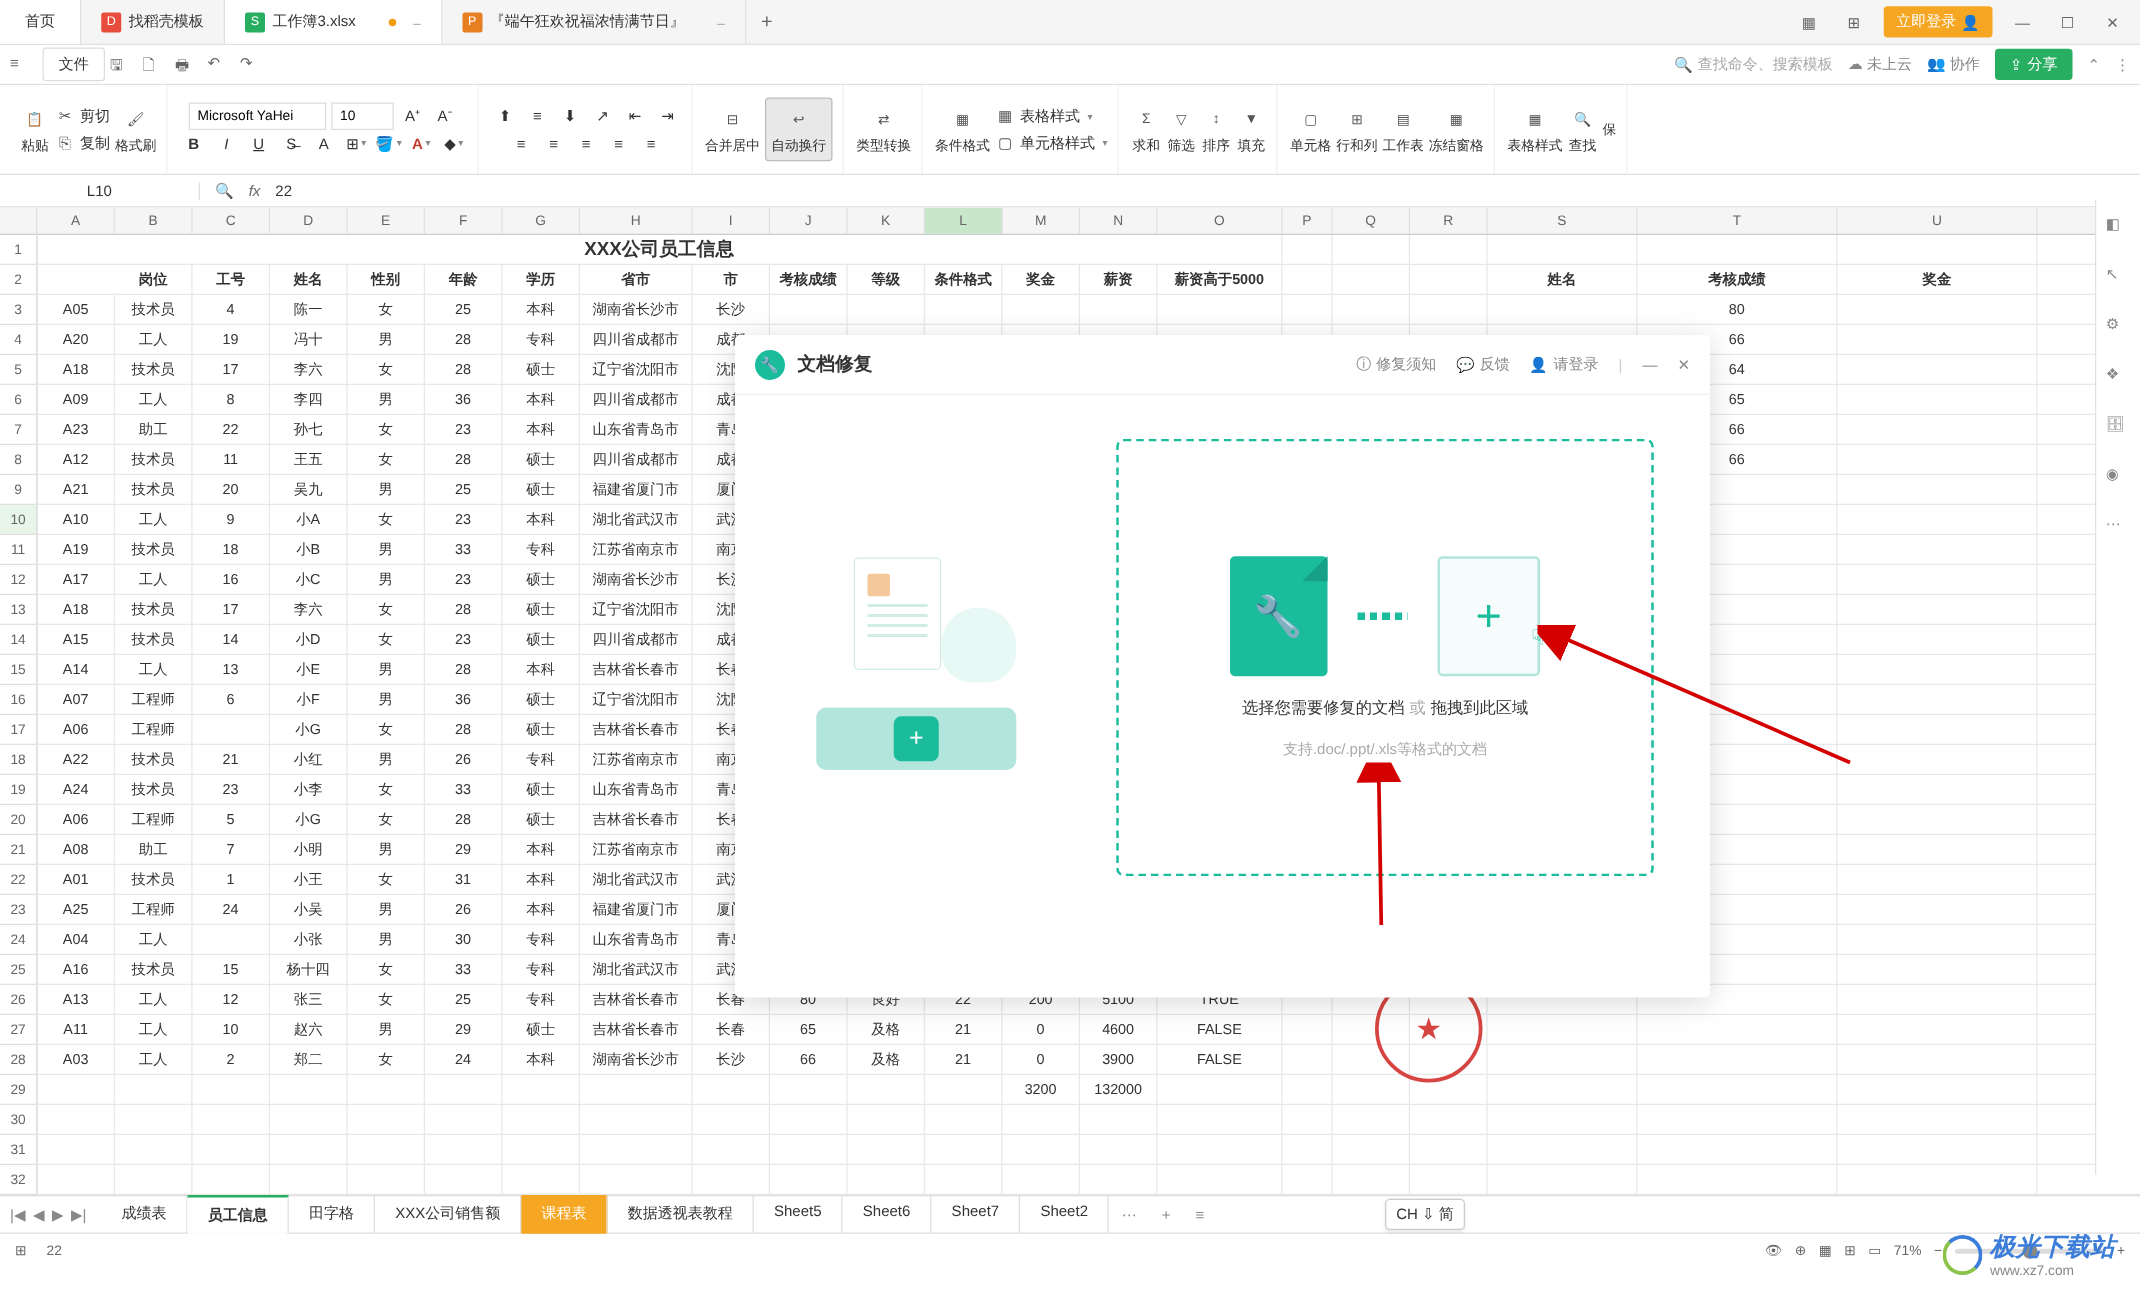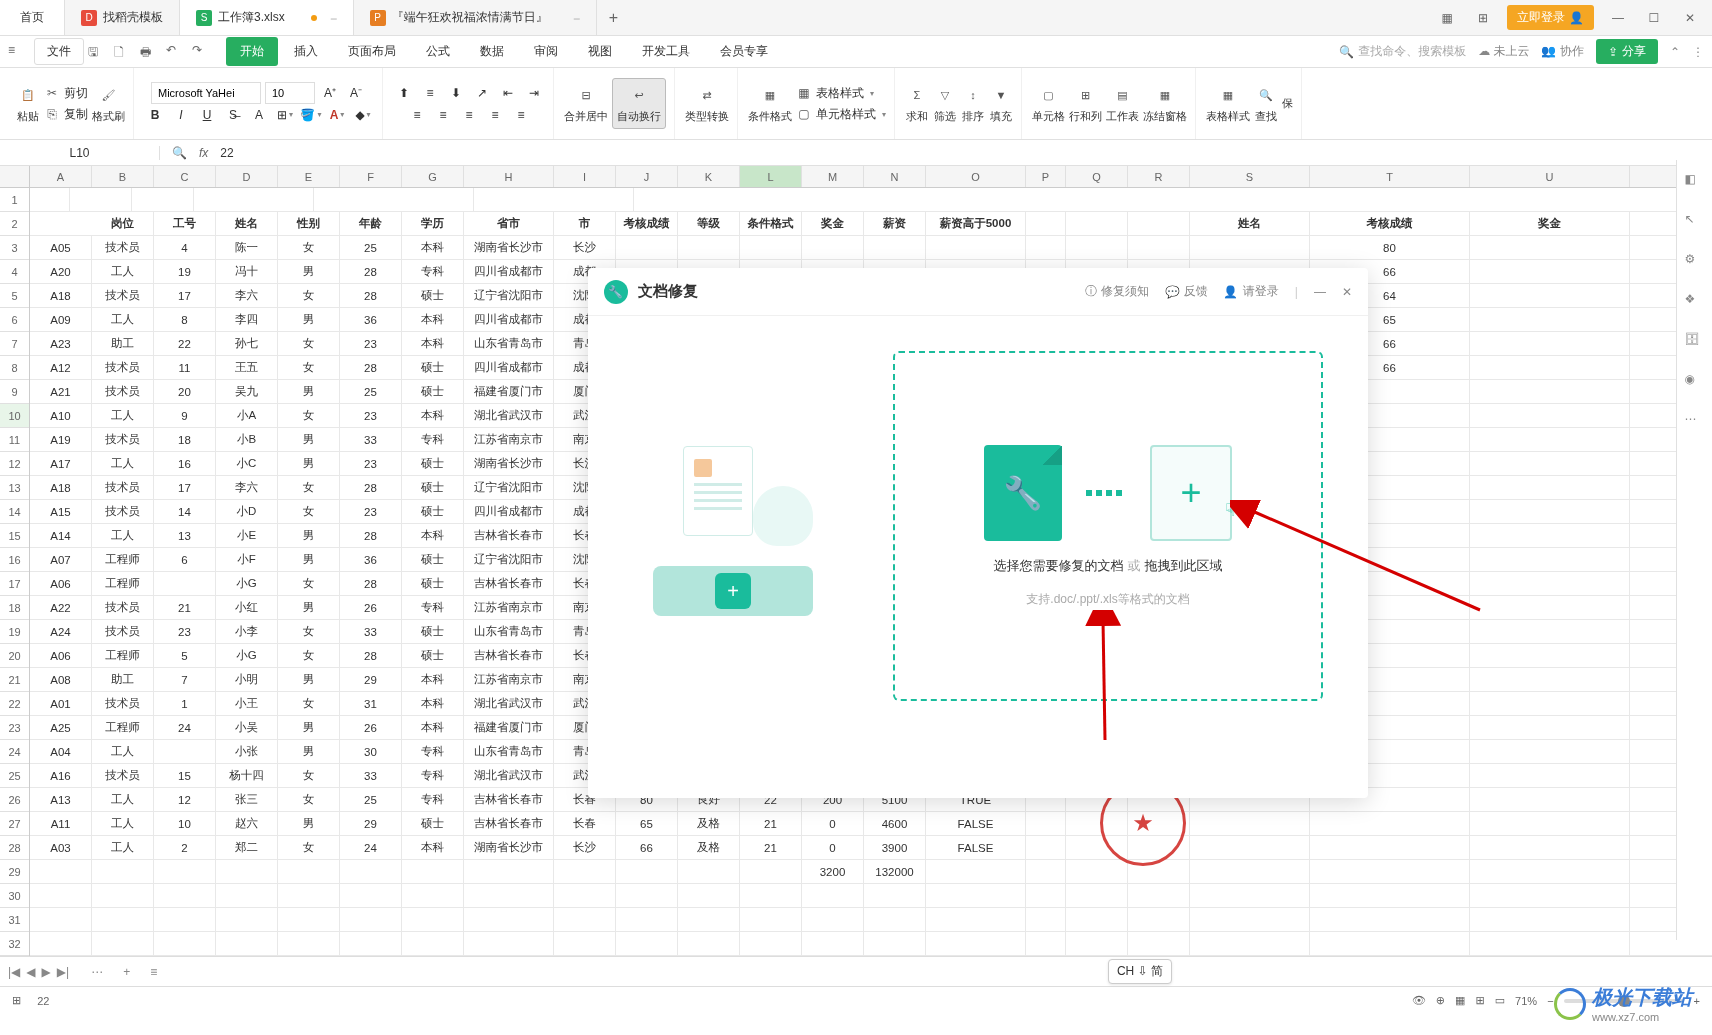--- a/index.html
+++ b/index.html
@@ -170,31 +170,20 @@
 
 <div class="menu-bar">
   <span class="qat-icon">≡</span>
   <span class="file-btn">文件</span>
   <div class="qat">
     <span class="qat-icon">🖫</span>
     <span class="qat-icon">🗋</span>
     <span class="qat-icon">🖶</span>
     <span class="qat-icon">↶</span>
     <span class="qat-icon">↷</span>
-  </div>
-  <div class="menu-tabs">
-    <div class="menu-tab active">开始</div>
-    <div class="menu-tab">插入</div>
-    <div class="menu-tab">页面布局</div>
-    <div class="menu-tab">公式</div>
-    <div class="menu-tab">数据</div>
-    <div class="menu-tab">审阅</div>
-    <div class="menu-tab">视图</div>
-    <div class="menu-tab">开发工具</div>
-    <div class="menu-tab">会员专享</div>
   </div>
   <div class="menu-right">
     <div class="search-box">
       <span>🔍</span>
       <span>查找命令、搜索模板</span>
     </div>
     <span style="color:#888">☁ <span>未上云</span></span>
     <span style="color:#888">👥 <span>协作</span></span>
     <span class="share-btn">⇪ <span>分享</span></span>
     <span style="color:#888">⌃</span>
@@ -416,20 +405,21 @@
         <div class="col-head cO" style="width: 100px;">O</div>
         <div class="col-head cP" style="width: 40px;">P</div>
         <div class="col-head cQ" style="width: 62px;">Q</div>
         <div class="col-head cR" style="width: 62px;">R</div>
         <div class="col-head cS" style="width: 120px;">S</div>
         <div class="col-head cT" style="width: 160px;">T</div>
         <div class="col-head cU" style="width: 160px;">U</div>
       </div>
     <div class="data-rows" id="data-body">
         <div class="data-row title-row">
+          <div class="cell" style="width: 996px;">XXX公司员工信息</div>
           <div class="cell cP" style="width: 40px;"></div>
           <div class="cell cQ" style="width: 62px;"></div>
           <div class="cell cR" style="width: 62px;"></div>
           <div class="cell cS" style="width: 120px;"></div>
           <div class="cell cT" style="width: 160px;"></div>
           <div class="cell cU" style="width: 160px;"></div>
         </div>
         <div class="data-row header-row">
           <div class="cell cA" style="width: 62px; margin-top: 44px;">编号</div>
           <div class="cell cB" style="width: 62px;">岗位</div>
@@ -1214,20 +1204,32 @@
   <line x1="20" y1="130" x2="18" y2="10" stroke="#d40000" stroke-width="3" marker-end="url(#ah2)"></line>
 </svg>
 
 <div class="sheet-tabs">
   <div class="nav-btns">
     <span>|◀</span>
     <span>◀</span>
     <span>▶</span>
     <span>▶|</span>
   </div>
+  <div id="sheet-tabs-list" style="display:flex">
+      <div class="sheet-tab">成绩表</div>
+      <div class="sheet-tab active">员工信息</div>
+      <div class="sheet-tab">田字格</div>
+      <div class="sheet-tab">XXX公司销售额</div>
+      <div class="sheet-tab orange">课程表</div>
+      <div class="sheet-tab">数据透视表教程</div>
+      <div class="sheet-tab">Sheet5</div>
+      <div class="sheet-tab">Sheet6</div>
+      <div class="sheet-tab">Sheet7</div>
+      <div class="sheet-tab">Sheet2</div>
+    </div>
   <span class="sheet-add">⋯</span>
   <span class="sheet-add">+</span>
   <span class="sheet-add">≡</span>
   <div class="ime-badge">CH ⇩ 简</div>
 </div>
 
 <div class="status-bar">
   <span>⊞</span>
   <span>22</span>
   <div class="status-right">

